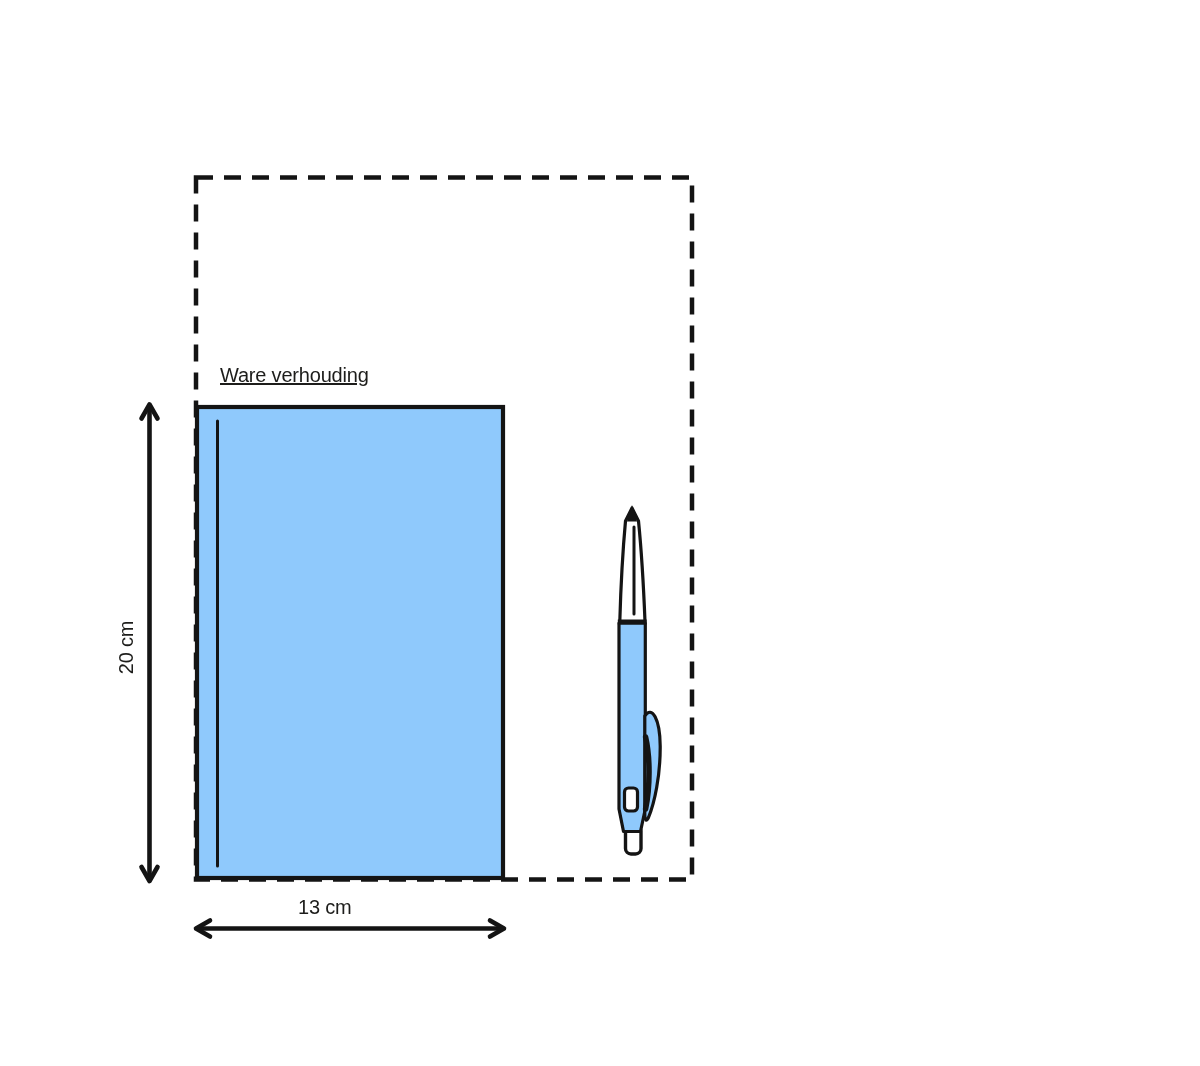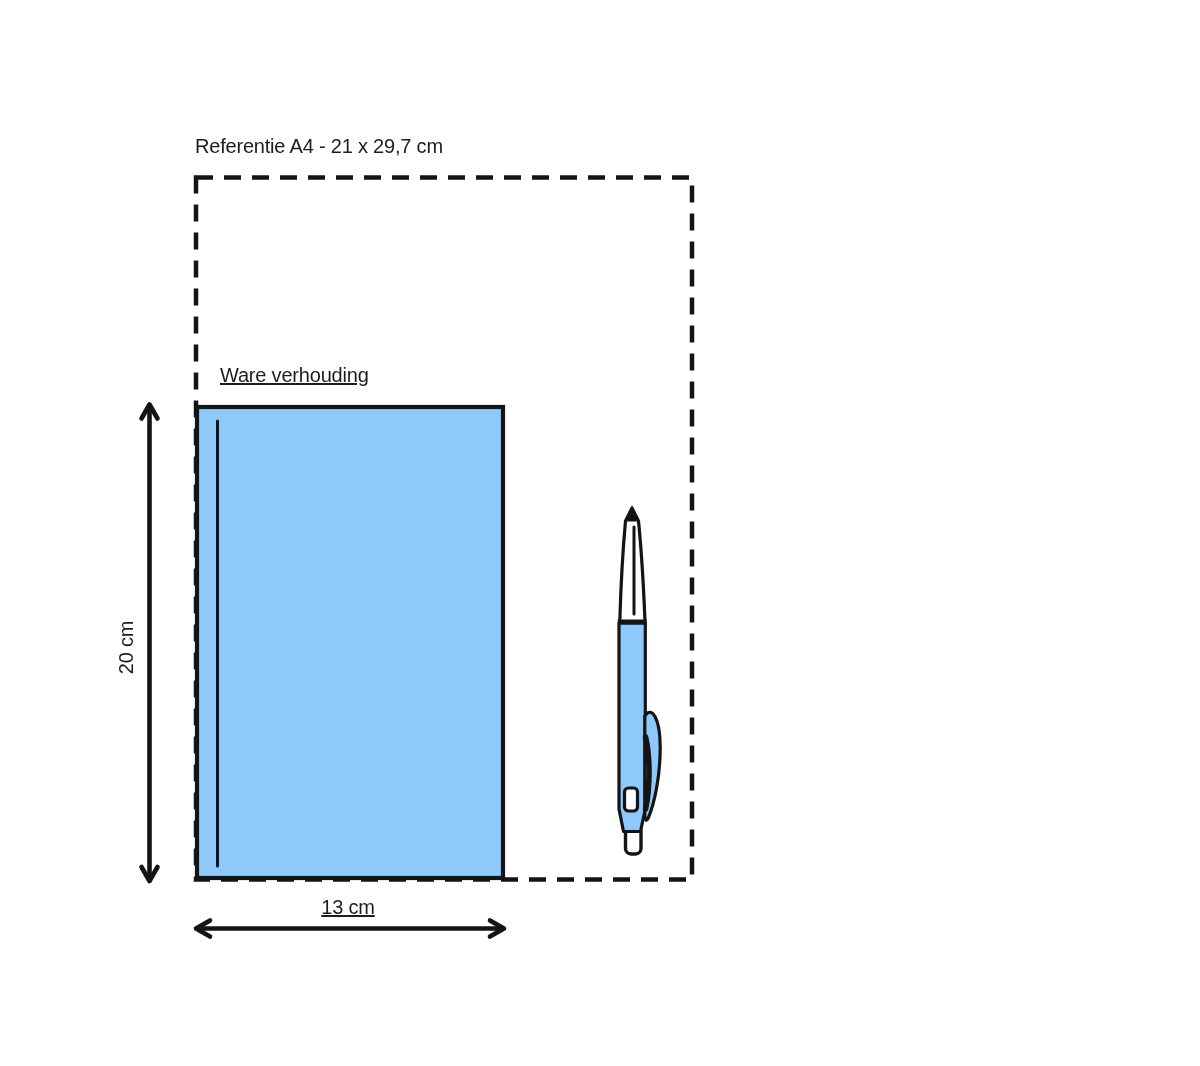--- a/index.html
+++ b/index.html
@@ -21,36 +21,35 @@
   }
   .label{
     position:absolute;
     font-size:20px;
     letter-spacing:-0.2px;
     color:var(--text);
     white-space:nowrap;
   }
   .title-label{left:195px;top:135px;}
   .scale-label{left:220px;top:364px;text-decoration:underline;}
-  .width-label{left:298px;top:896px;width:100px;text-align:center;text-decoration:underline;}
+  .width-label{left:298px;top:896px;width:100px;}
   .height-label{
     left:85px;top:636px;width:82px;height:23px;
     text-align:center;
     transform:rotate(-90deg);
     transform-origin:center center;
   }
   svg.diagram{position:absolute;left:0;top:0;}
   .ink{stroke:var(--outline);}
 </style>
 </head>
 <body>
 
 <div class="stage">
 
-  <div class="label title-label">Referentie A4 - 21 x 29,7 cm</div>
 
   <div class="label scale-label">Ware verhouding</div>
 
   <div class="label height-label">20 cm</div>
 
   <div class="label width-label">13 cm</div>
 
   <svg class="diagram" width="1200" height="1066" viewBox="0 0 1200 1066">
 
     <rect x="196" y="177.5" width="496" height="702" fill="none" class="ink" stroke-width="4.5" stroke-dasharray="17 11"></rect>

